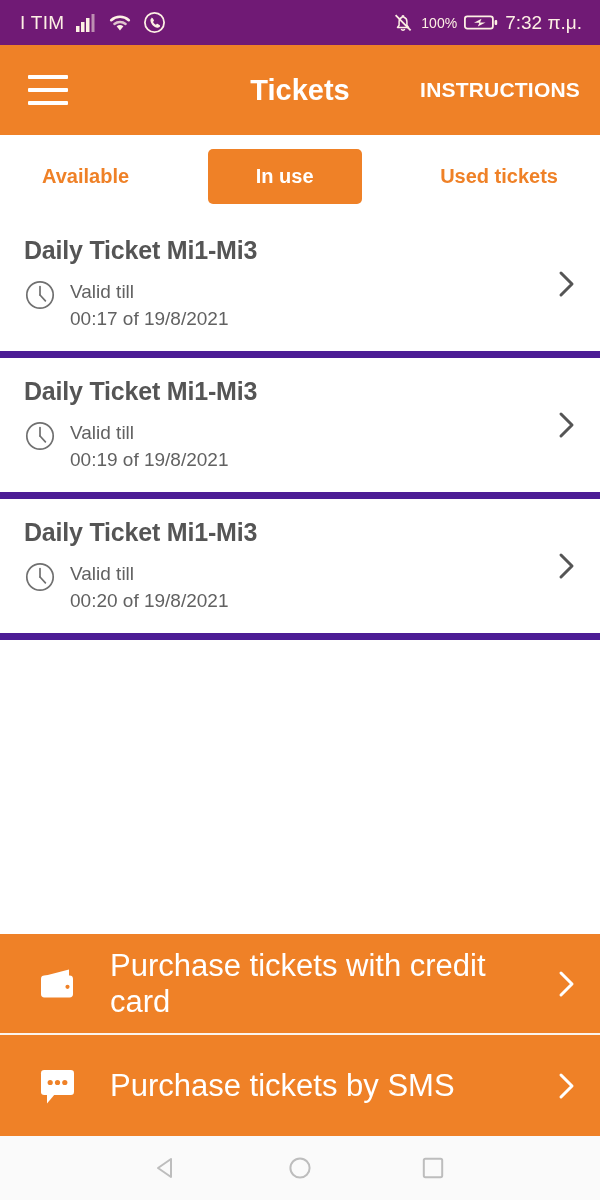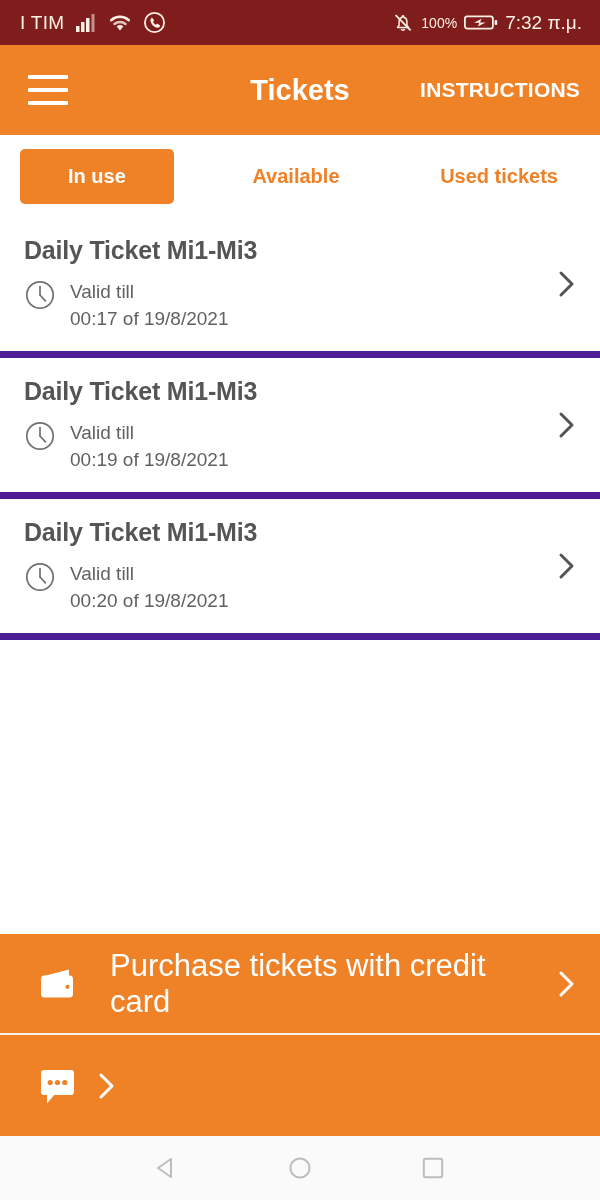--- a/index.html
+++ b/index.html
@@ -12,21 +12,21 @@
   #phone {
     width:600px; height:1200px;
     display:flex; flex-direction:column;
     background:#ffffff;
     position:relative;
   }
 
   
   .status-bar {
     height:45px; flex:0 0 45px;
-    background:#7f1d1d;
+    background:#701a75;
     display:flex; align-items:center;
     justify-content:space-between;
     padding:0 18px 0 20px;
     color:#ffffff;
   }
   .status-left, .status-right { display:flex; align-items:center; }
   .status-left { gap:11px; }
   .status-right { gap:7px; }
   .carrier { font-size:19px; letter-spacing:.3px; color:#fdf0e4; font-weight:400; }
   .bat-pct { font-size:14px; color:#fdf0e4; }
@@ -174,22 +174,22 @@
     <div class="hamburger">
       <span></span>
       <span></span>
       <span></span>
     </div>
     <div class="app-title">Tickets</div>
     <div class="instructions">INSTRUCTIONS</div>
   </div>
 
   <div class="tab-bar">
+    <div class="tab">Available</div>
     <div class="tab selected">In use</div>
-    <div class="tab">Available</div>
     <div class="tab">Used tickets</div>
   </div>
 
   <div class="ticket-list">
 
     <div class="ticket-row">
       <div class="ticket-main">
         <div class="ticket-title">Daily Ticket Mi1-Mi3</div>
         <div class="ticket-valid">
           <span class="clock-ic">
@@ -283,20 +283,21 @@
     <div class="action-row">
       <span class="action-icon">
         <svg width="46" height="42" viewBox="0 0 46 42">
           <rect x="5" y="5" width="33" height="25" rx="3.2" fill="#ffffff"></rect>
           <path d="M11 29 L11 38.5 L19 29 Z" fill="#ffffff"></path>
           <circle cx="14.2" cy="17.5" r="2.6" fill="#EF8127"></circle>
           <circle cx="21.5" cy="17.5" r="2.6" fill="#EF8127"></circle>
           <circle cx="28.8" cy="17.5" r="2.6" fill="#EF8127"></circle>
         </svg>
       </span>
+      <span class="action-label">Purchase tickets by SMS</span>
       <span class="action-chevron">
         <svg width="24" height="38" viewBox="0 0 24 38">
           <polyline points="7,8 18,19 7,30" stroke="#ffffff" stroke-width="3" fill="none" stroke-linecap="round" stroke-linejoin="round"></polyline>
         </svg>
       </span>
     </div>
 
   </div>
 
   <div class="nav-bar">

